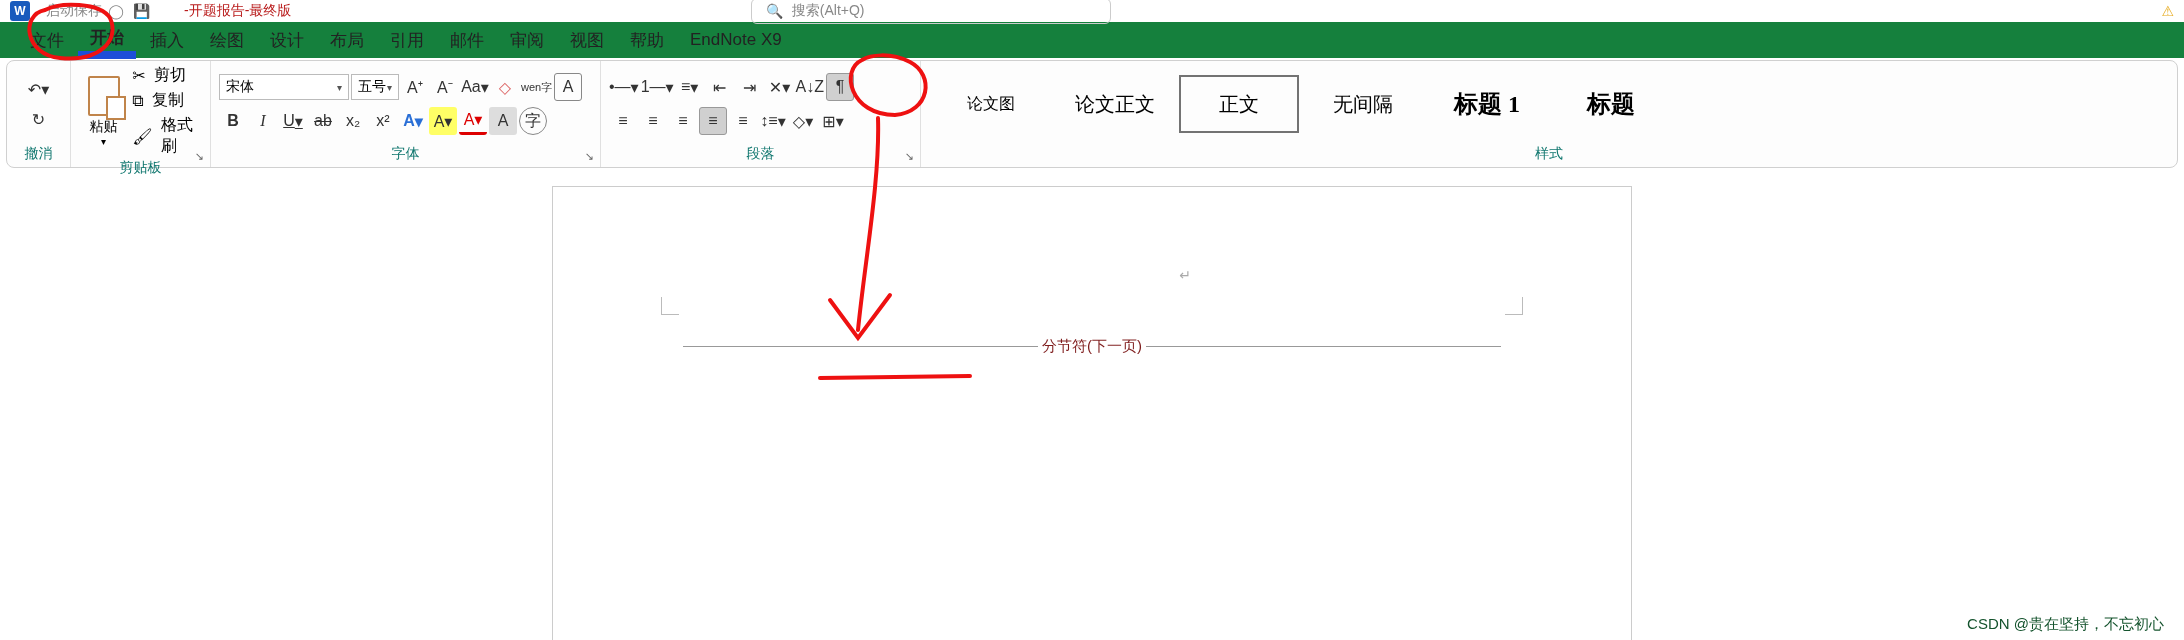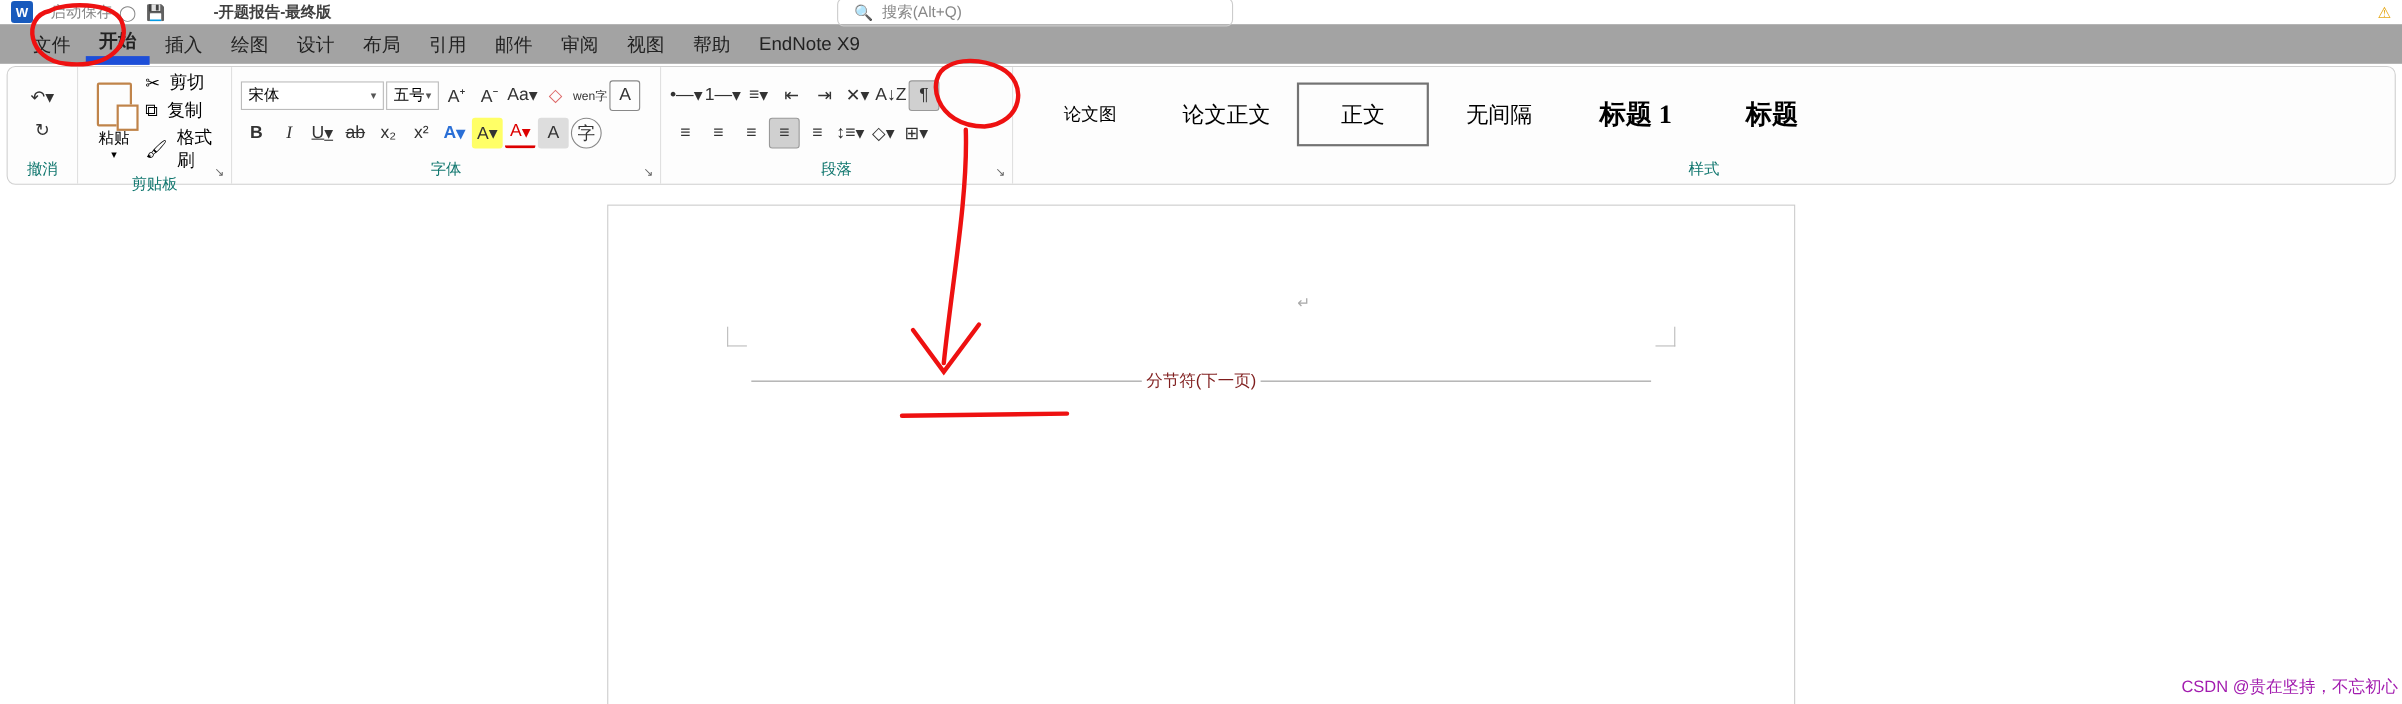--- a/index.html
+++ b/index.html
@@ -2,23 +2,23 @@
 <html><head>
 <meta charset="utf-8">
 <style>
 *{box-sizing:border-box;margin:0;padding:0;font-family:"Microsoft YaHei","Segoe UI",sans-serif;}
 body{background:#fff;width:2184px;height:640px;overflow:hidden;position:relative;}
 .title-area{height:22px;display:flex;align-items:center;padding:0 10px;color:#888;font-size:14px;}
 .title-left{display:flex;align-items:center;gap:8px;}
 .app-icon{width:20px;height:20px;background:#185abd;border-radius:3px;display:flex;align-items:center;justify-content:center;color:#fff;font-weight:bold;font-size:12px;}
 .qa-buttons{display:flex;gap:2px;margin-left:8px;}
 .qa-btn{width:24px;height:18px;display:flex;align-items:center;justify-content:center;color:#888;}
-.doc-title{margin-left:32px;color:#404040;font-size:14px;font-weight:bold;}
+.doc-title{margin-left:22px;color:#b91c1c;font-size:14px;}
 .search-box{margin-left:460px;border:1px solid #ccc;border-radius:6px;padding:3px 14px;color:#888;font-size:14px;display:flex;align-items:center;gap:8px;width:360px;height:26px;}
-.tabs{display:flex;align-items:center;height:36px;padding:0 18px;gap:2px;background:#a3a3a3;}
+.tabs{display:flex;align-items:center;height:36px;padding:0 18px;gap:2px;background:#15803d;}
 .tab{padding:4px 12px;font-size:17px;color:#222;cursor:pointer;}
 .tab.active{font-weight:bold;border-bottom:8px solid #1d4ed8;padding-bottom:2px;}
 .ribbon{display:flex;background:#fdfdfd;border:1px solid #d0d0d0;border-radius:8px;margin:2px 6px 0 6px;height:108px;}
 .grp{border-right:1px solid #e0e0e0;display:flex;flex-direction:column;justify-content:space-between;padding:4px 8px 2px 8px;position:relative;}
 .grp-body{flex:1;display:flex;align-items:center;gap:4px;}
 .grp-label{text-align:center;font-size:14px;color:#0f766e;padding:2px 0;}
 .launcher{position:absolute;right:6px;bottom:4px;font-size:11px;color:#666;cursor:pointer;}
 .btn{display:flex;align-items:center;justify-content:center;min-width:28px;height:28px;border-radius:3px;cursor:pointer;font-size:16px;color:#333;}
 .btn.sel{background:#d0d0d0;border:1px solid #999;}
 .big-btn{display:flex;flex-direction:column;align-items:center;justify-content:center;width:54px;height:78px;cursor:pointer;font-size:14px;}
@@ -37,21 +37,21 @@
 .style-heading{font-family:"SimHei";font-size:24px;font-weight:bold;}
 .doc-area{margin-top:18px;display:flex;justify-content:center;}
 .page{width:1080px;height:460px;background:#fff;border:1px solid #ccc;position:relative;padding-top:120px;}
 .corner{position:absolute;width:18px;height:18px;}
 .corner.tl{top:110px;left:108px;border-left:1px solid #bbb;border-bottom:1px solid #bbb;transform:rotate(0deg);}
 .corner.tr{top:110px;right:108px;border-right:1px solid #bbb;border-bottom:1px solid #bbb;}
 .para-mark{position:absolute;top:80px;right:440px;color:#aaa;font-size:14px;}
 .section-line{position:absolute;top:150px;left:130px;right:130px;display:flex;align-items:center;}
 .sl-dash{flex:1;border-top:1px solid #999;height:0;}
 .sl-text{padding:0 4px;font-size:15px;color:#7f1d1d;white-space:nowrap;}
-.watermark{position:absolute;right:4px;bottom:6px;color:#a21caf;font-size:15px;}
+.watermark{position:absolute;right:20px;bottom:6px;color:#14532d;font-size:15px;}
 svg.red-mark{position:absolute;top:0;left:0;width:2184px;height:640px;pointer-events:none;}
 </style>
 </head>
 <body>
 
 <div class="title-area">
   <div class="title-left">
     <div class="app-icon">W</div>
     <div class="qa-buttons">
       <span>启动保存</span>

